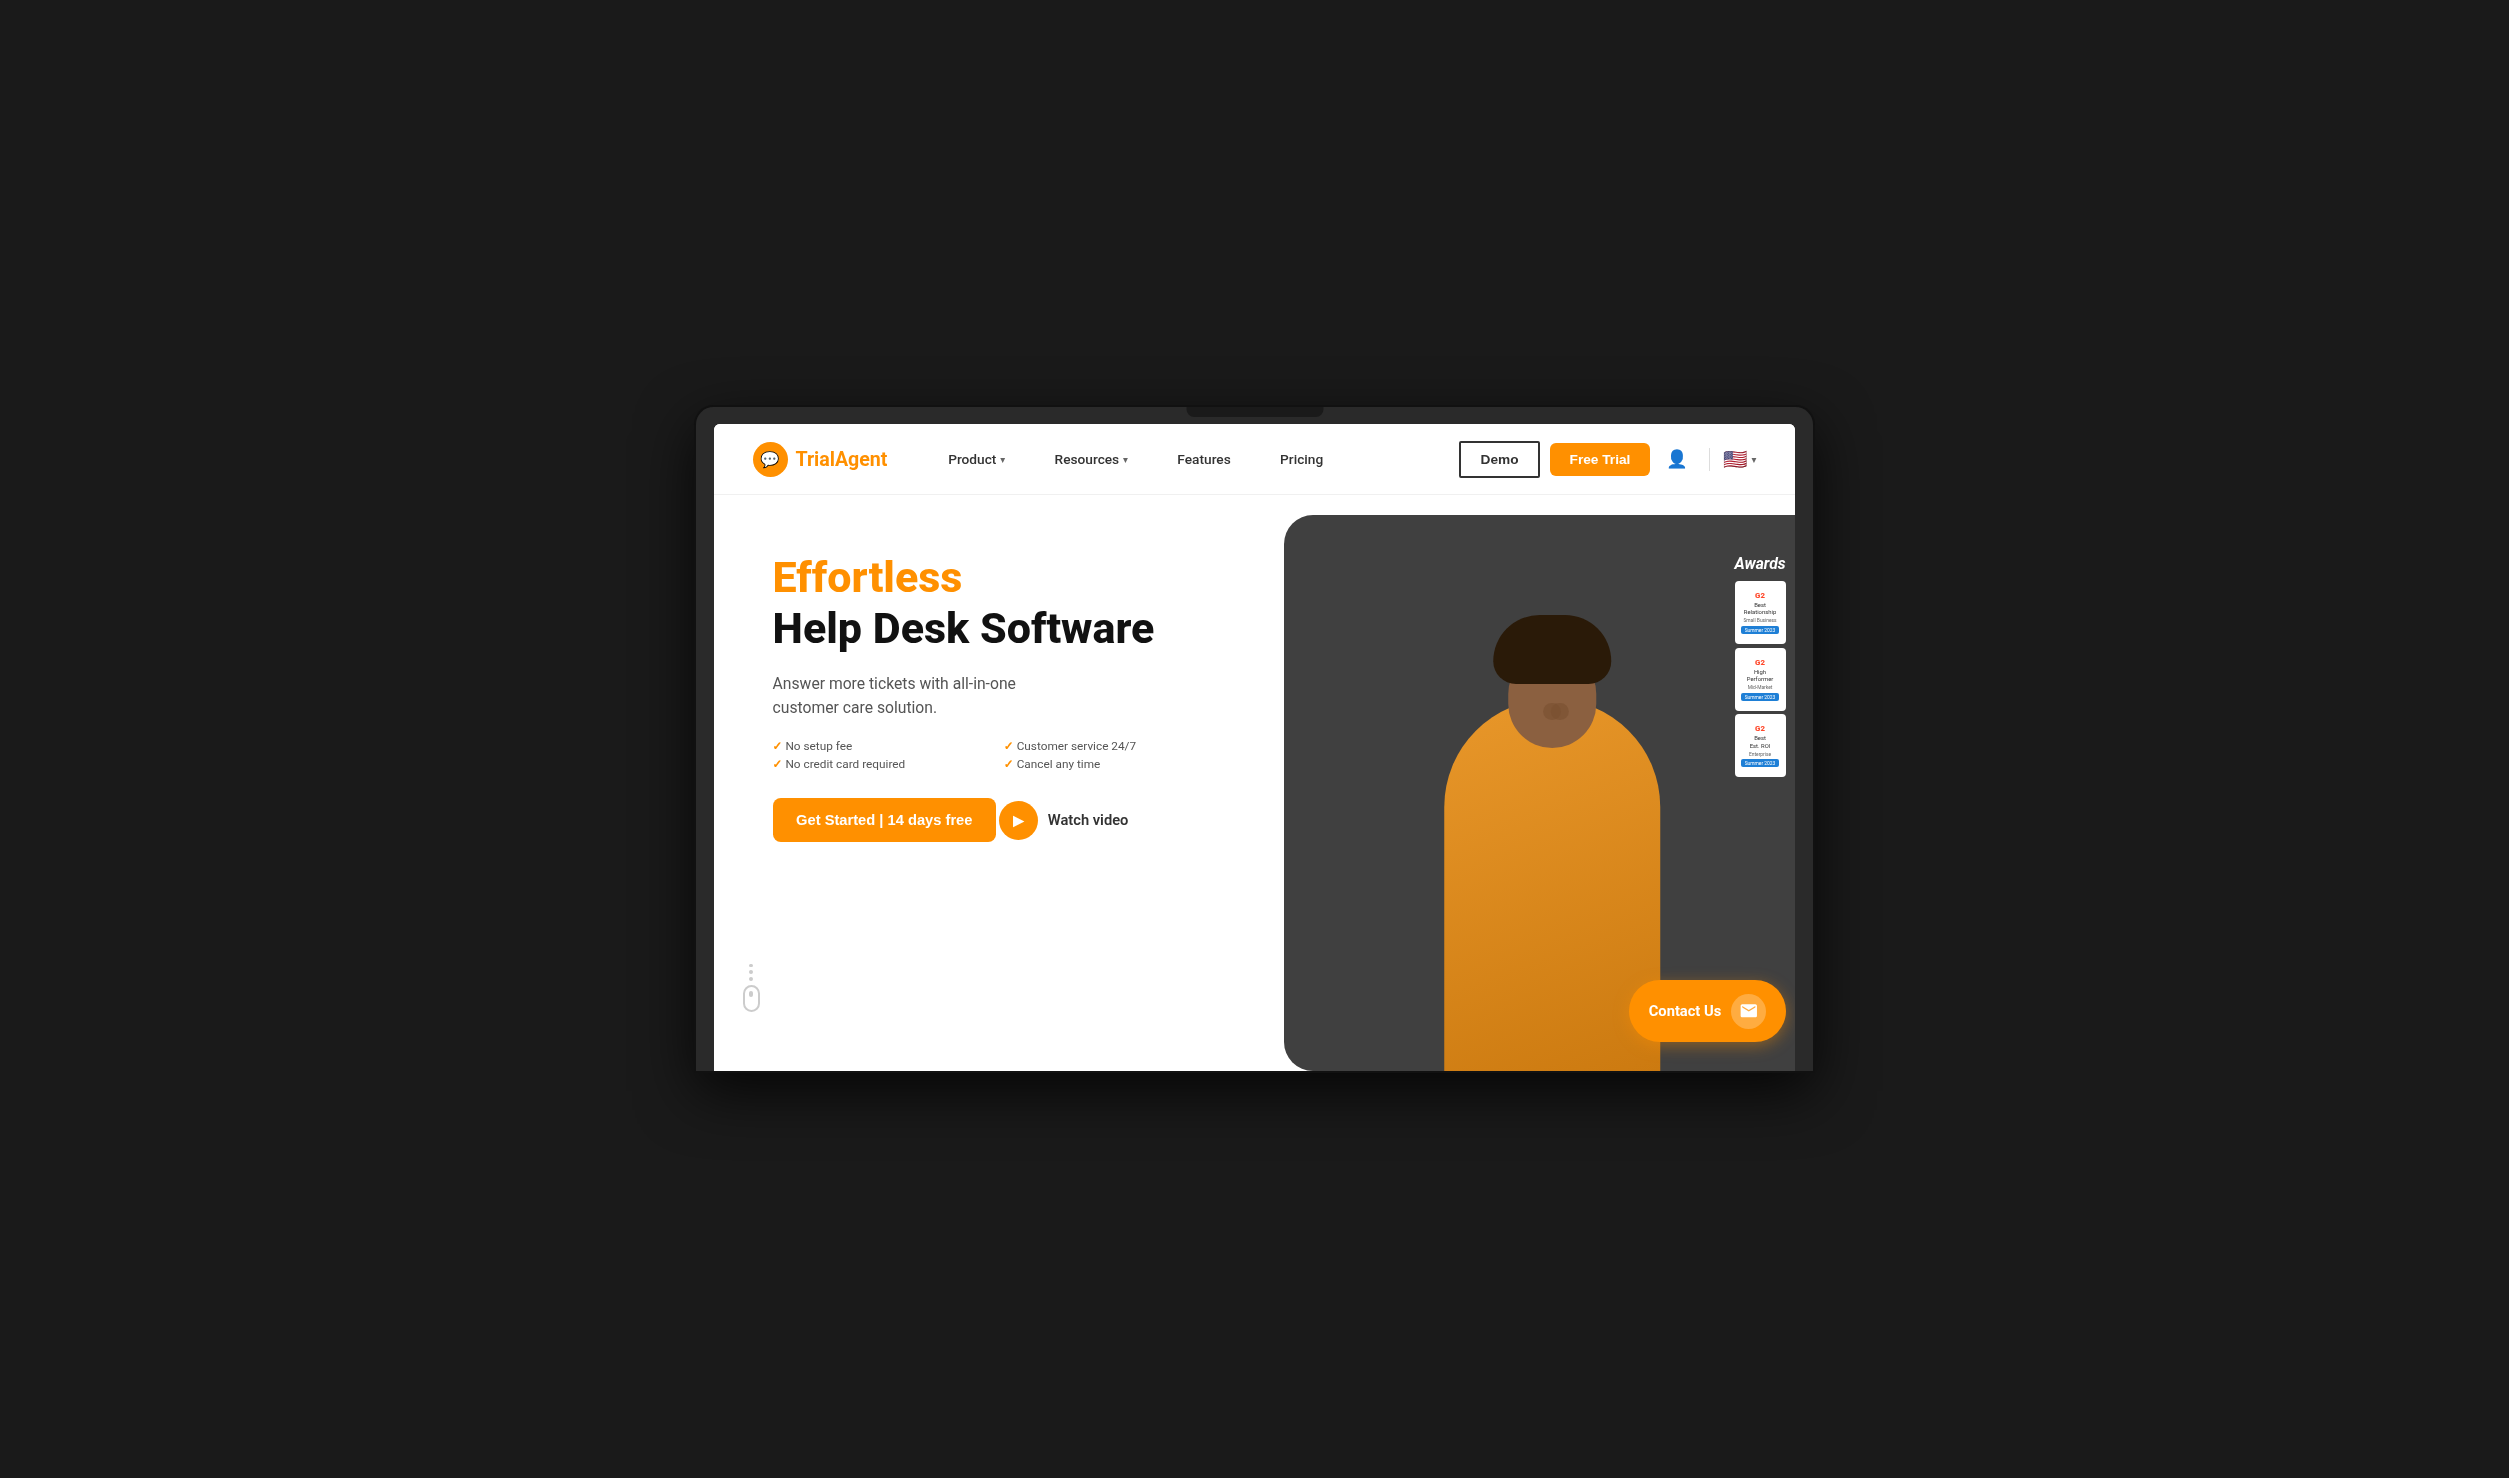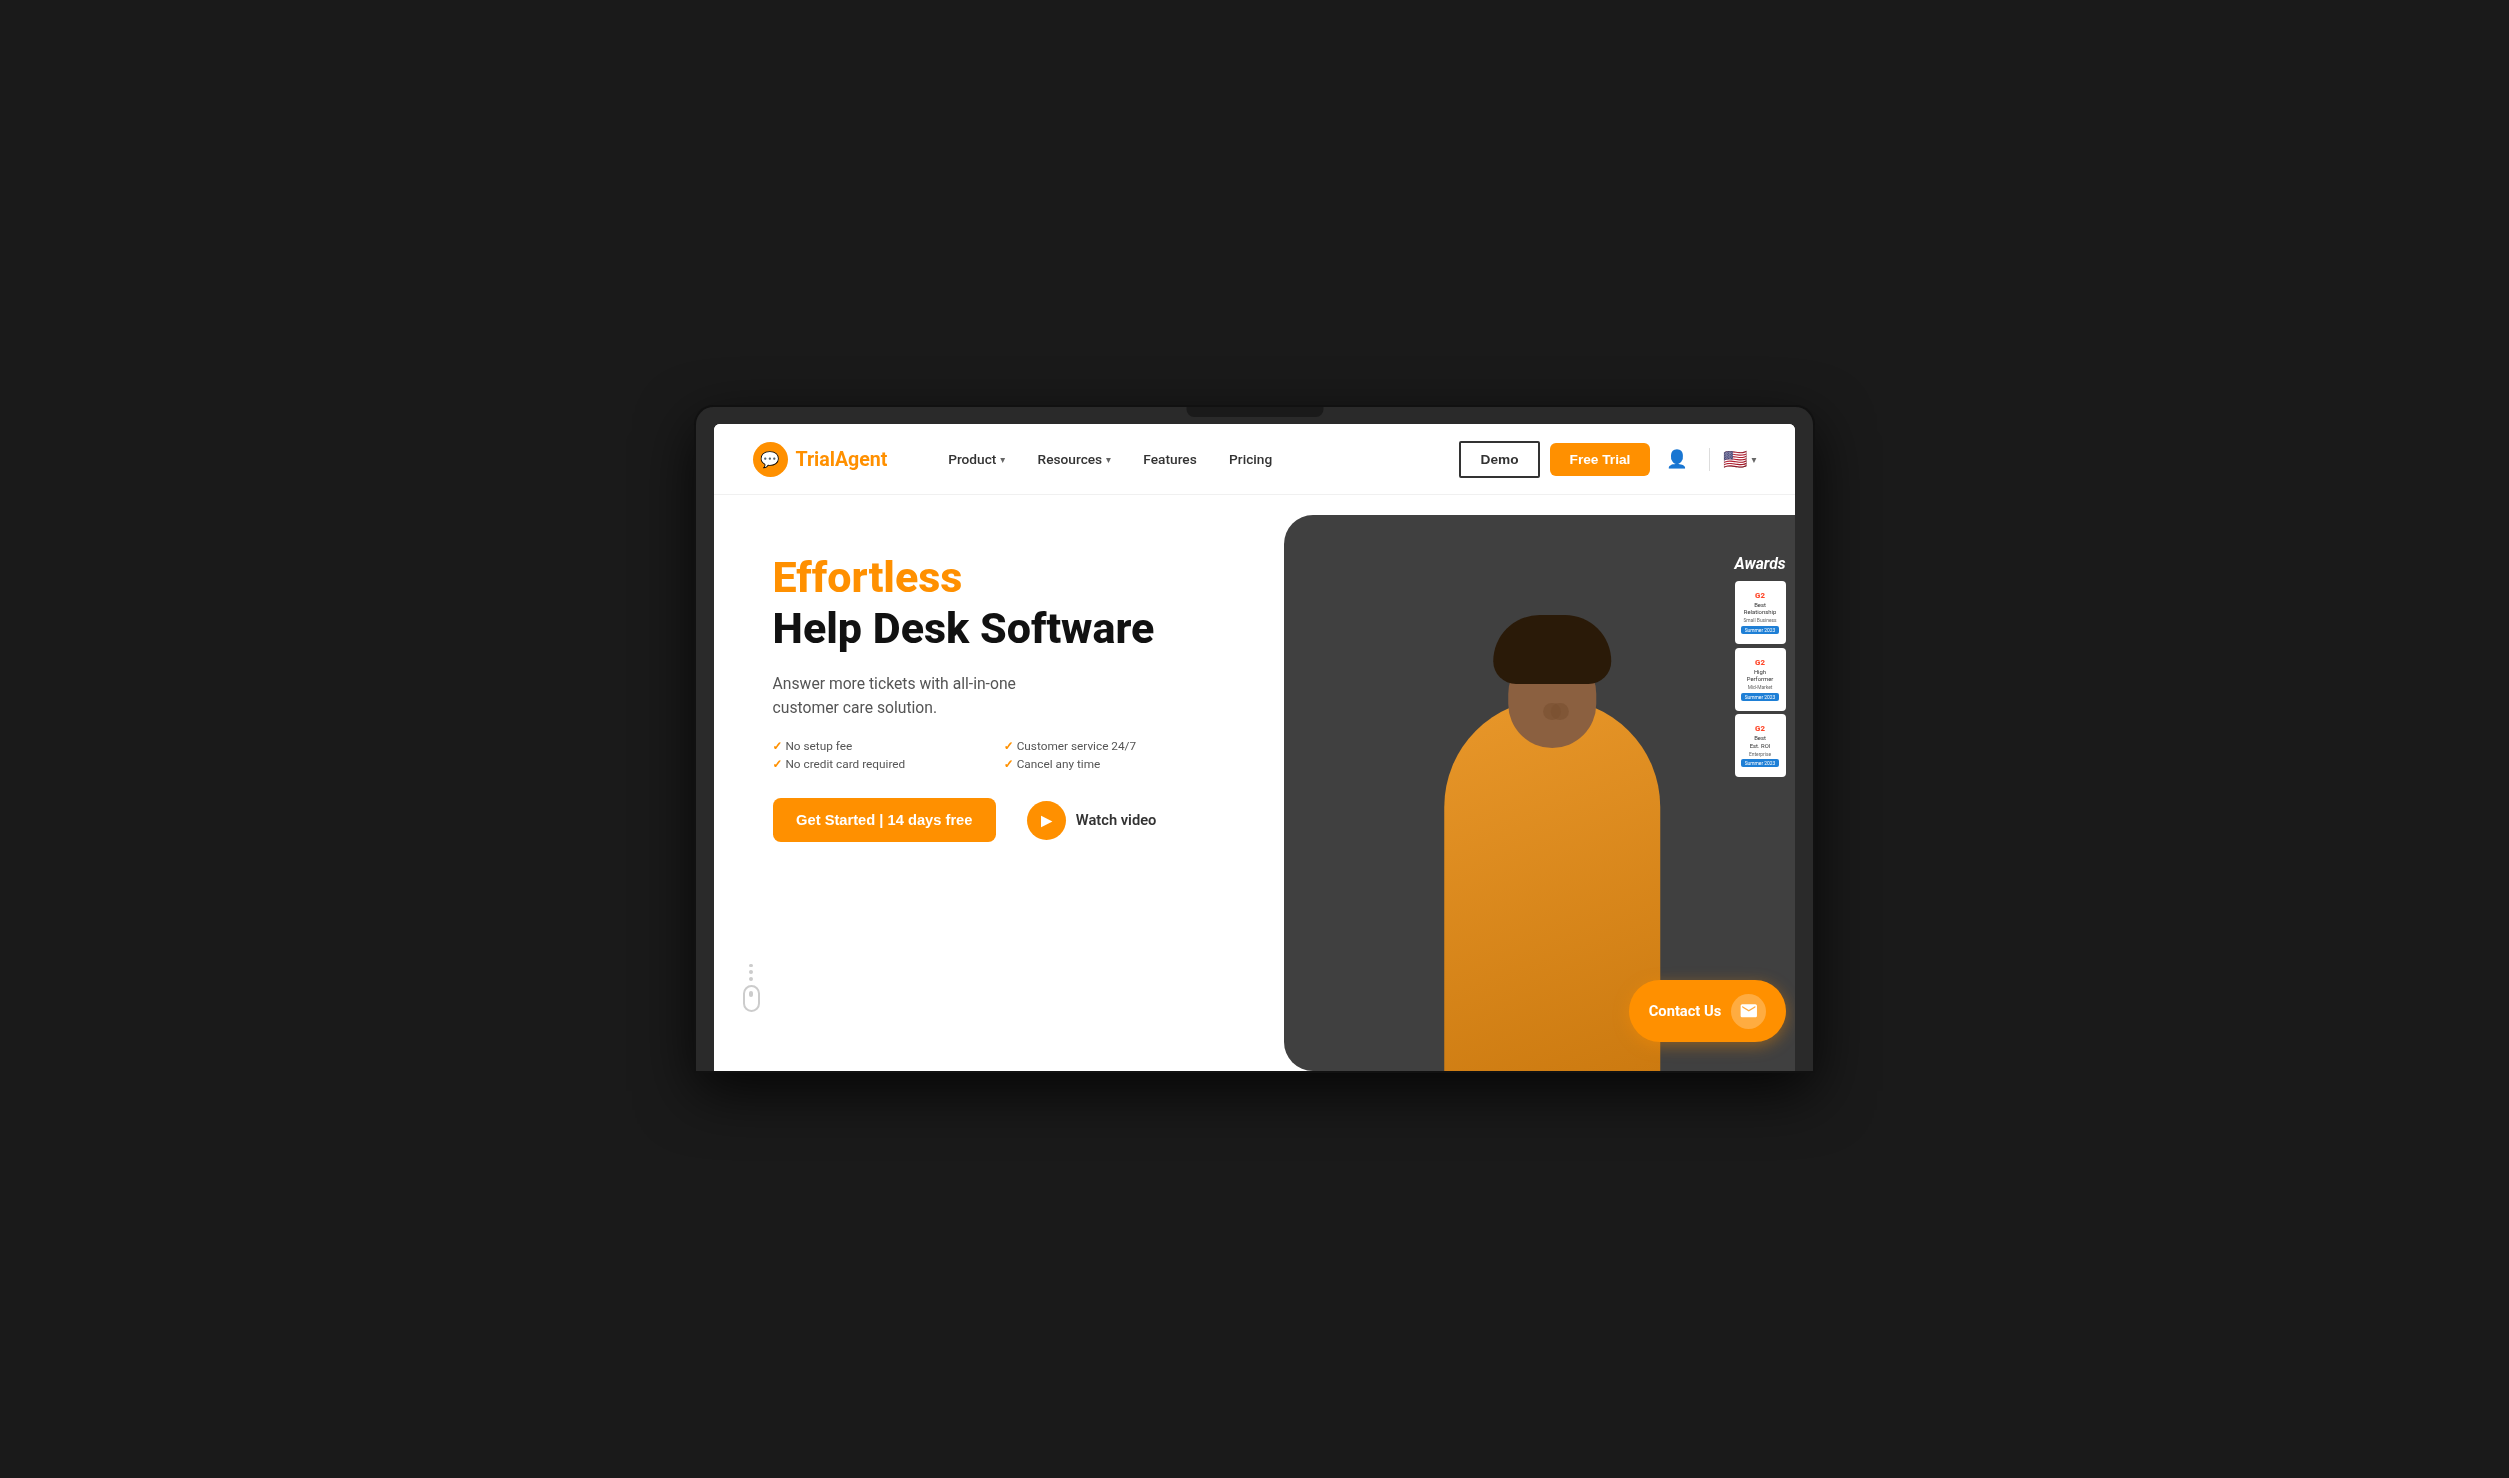--- a/index.html
+++ b/index.html
@@ -96,21 +96,21 @@
       font-weight: 700;
       color: #222;
     }
 
     .logo-text span {
       color: #ff9000;
     }
 
     .nav-links {
       display: flex;
-      gap: 5px;
+      gap: 22px;
       flex: 1;
     }
 
     .nav-item {
       display: flex;
       align-items: center;
       gap: 3.9px;
       padding: 7.8px 13.7px;
       color: #333;
       font-size: 13.7px;
@@ -231,21 +231,21 @@
 
     .hero-check::before {
       content: "✓ ";
       color: #ff9000;
       font-weight: bold;
     }
 
     .hero-buttons {
       display: flex;
       align-items: center;
-      gap: 31px;
+      gap: 3px;
     }
 
     .btn-get-started {
       padding: 13.7px 23.5px;
       background: #ff9000;
       color: #fff;
       border: none;
       border-radius: 7.8px;
       font-size: 14.7px;
       font-weight: 700;

